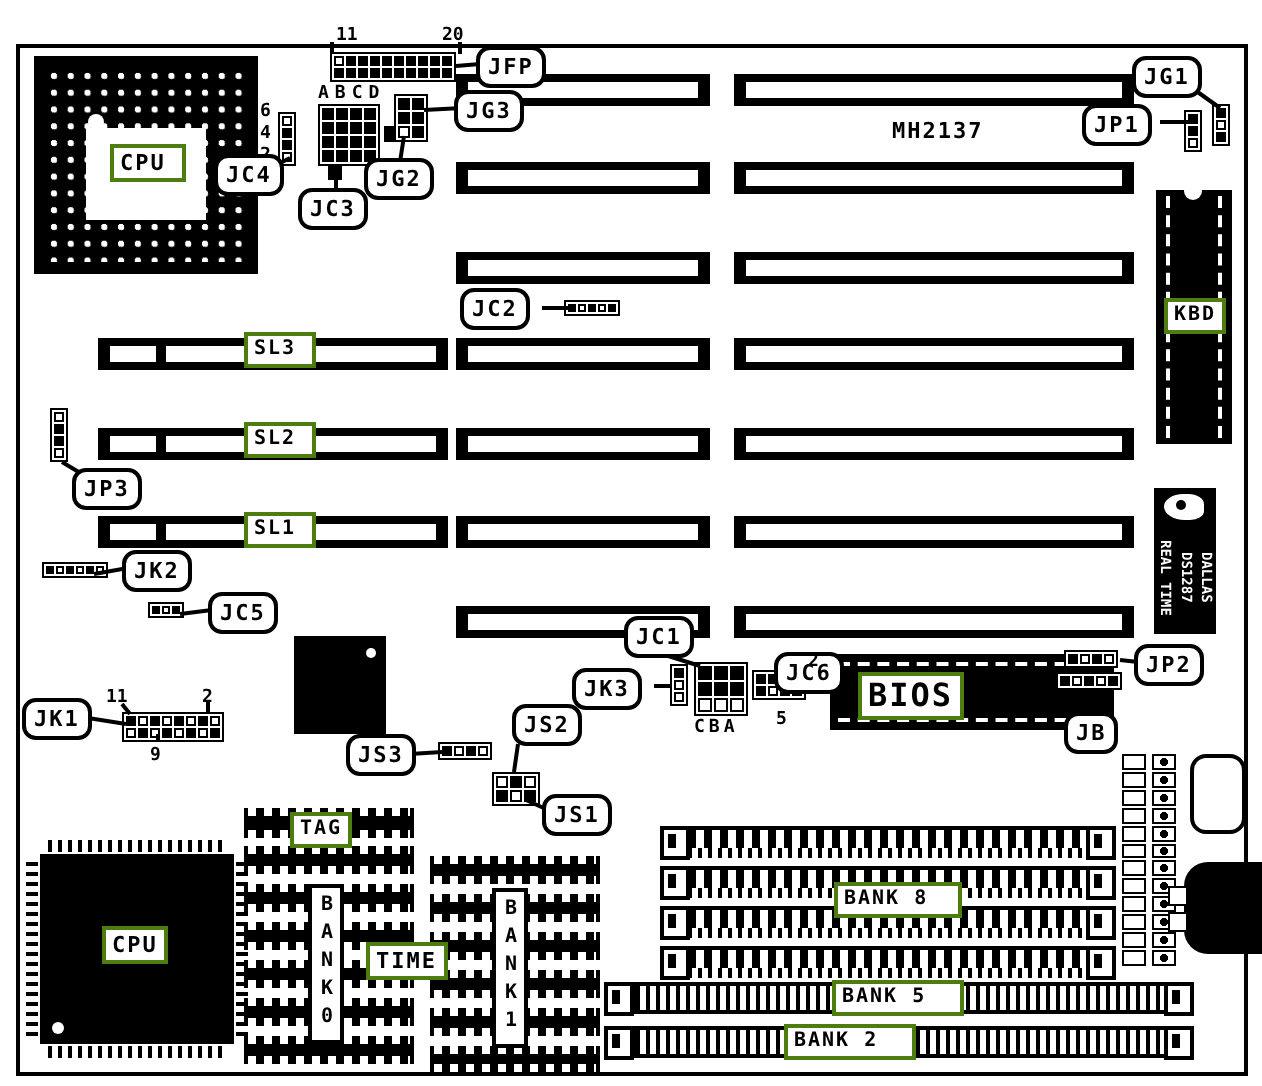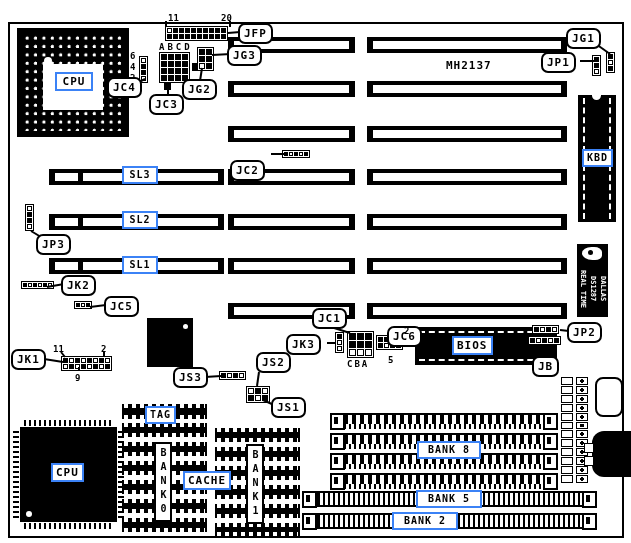--- a/index.html
+++ b/index.html
@@ -5,22 +5,22 @@
   html,body{margin:0;padding:0;background:#fff}
   #screen{position:relative;width:631px;height:543px;background:#fff;overflow:hidden;
           font-family:"DejaVu Sans Mono",monospace;color:#000}
   .abs{position:absolute}
   .board{position:absolute;left:8px;top:22px;width:612px;height:512px;border:2px solid #000;background:#fff}
   
   .bubble{position:absolute;border:2px solid #000;border-radius:7px;background:#fff;
           font-weight:bold;font-size:11px;line-height:1;padding:3px 4px;letter-spacing:1px;
           z-index:6;white-space:nowrap}
   
-  .box{position:absolute;border:2px solid #3b82f6;background:#fff;font-weight:bold;font-size:10px;
-       line-height:1;padding:2px 3px;letter-spacing:1px;z-index:6;white-space:nowrap;text-align:center}
+  .box{position:absolute;border:2px solid #4d7c0f;background:#fff;font-weight:bold;font-size:10px;
+       line-height:1;padding:2px 3px;letter-spacing:1px;z-index:6;white-space:nowrap;text-align:left}
   .vbox{position:absolute;border:2px solid #000;background:#fff;writing-mode:vertical-rl;
         text-orientation:upright;font-weight:bold;font-size:10px;letter-spacing:3px;line-height:1.2;
         padding:3px 1px;z-index:7;text-align:center}
   .num{position:absolute;font-size:9px;font-weight:bold;line-height:1;z-index:6;white-space:nowrap}
   
   .slot{position:absolute;background:#000;height:16px;z-index:2}
   .slot .in{position:absolute;left:6px;right:6px;top:4px;bottom:4px;background:#fff}
   .slot .notch{position:absolute;left:29px;top:4px;bottom:4px;width:5px;background:#000;z-index:3}
   
   .pins{position:absolute;display:grid;gap:1px;background:#fff;border:1px solid #000;padding:1px;z-index:4}
@@ -220,21 +220,21 @@
       <i class="o"></i>
       <i></i>
   </div>
 
   <div class="blk" style="left:578px;top:95px;width:38px;height:127px">
     <div style="position:absolute;inset:3px 5px;border-left:2px dashed #fff;border-right:2px dashed #fff"></div>
     <div style="position:absolute;left:14px;top:0;width:9px;height:5px;background:#fff;border-radius:0 0 8px 8px"></div>
   </div>
   <div class="box" style="left:582px;top:149px;font-size:10px">KBD</div>
 
-  <div class="bubble" style="left:230px;top:160px">JC2</div>
+  <div class="bubble" style="left:230px;top:144px">JC2</div>
   <div class="pins c4" style="left:282px;top:150px;grid-template-columns:repeat(5,auto)">
     <i></i>
       <i class="o"></i>
       <i></i>
       <i class="o"></i>
       <i></i>
   </div>
 
   <div class="pins" style="left:25px;top:204px;grid-template-columns:auto">
     <i class="o"></i>
@@ -319,21 +319,21 @@
       <i></i>
       <i class="o"></i>
   </div>
   <div class="num" style="left:404px;top:327px">2</div>
   <div class="num" style="left:388px;top:356px">5</div>
 
   <div class="blk" style="left:415px;top:327px;width:142px;height:38px">
     <div style="position:absolute;left:4px;right:4px;top:4px;border-top:2px dashed #fff"></div>
     <div style="position:absolute;left:4px;right:4px;bottom:4px;border-top:2px dashed #fff"></div>
   </div>
-  <div class="box" style="left:452px;top:336px;font-size:11px">BIOS</div>
+  <div class="box" style="left:429px;top:336px;font-size:16px">BIOS</div>
 
   <div class="bubble" style="left:11px;top:349px">JK1</div>
   <div class="pins" style="left:61px;top:356px;grid-template-columns:repeat(8,auto)">
     <i></i>
       <i class="o"></i>
       <i></i>
       <i class="o"></i>
       <i></i>
       <i class="o"></i>
       <i></i>
@@ -386,21 +386,21 @@
   <div class="dip" style="left:122px;top:518px;width:85px;height:14px"></div>
   <div class="dip" style="left:215px;top:428px;width:85px;height:14px"></div>
   <div class="dip" style="left:215px;top:447px;width:85px;height:14px"></div>
   <div class="dip" style="left:215px;top:466px;width:85px;height:14px"></div>
   <div class="dip" style="left:215px;top:485px;width:85px;height:14px"></div>
   <div class="dip" style="left:215px;top:504px;width:85px;height:14px"></div>
   <div class="dip" style="left:215px;top:523px;width:85px;height:13px"></div>
   <div class="box" style="left:145px;top:406px">TAG</div>
   <div class="vbox" style="left:154px;top:442px;height:70px">BANK0</div>
   <div class="vbox" style="left:246px;top:444px;height:70px">BANK1</div>
-  <div class="box" style="left:183px;top:471px;font-size:11px">CACHE</div>
+  <div class="box" style="left:183px;top:471px;font-size:11px">TIME</div>
 
   <div class="simm" style="left:330px;top:413px;width:228px;height:17px">
     <div class="clip" style="left:0"></div>
       <div class="bodyA" style="left:14px;width:200px"></div>
       <div class="bodyB" style="left:14px;width:200px"></div>
       <div class="clip" style="right:0"></div>
   </div>
   <div class="simm" style="left:330px;top:433px;width:228px;height:17px">
     <div class="clip" style="left:0"></div>
       <div class="bodyA" style="left:14px;width:200px"></div>

